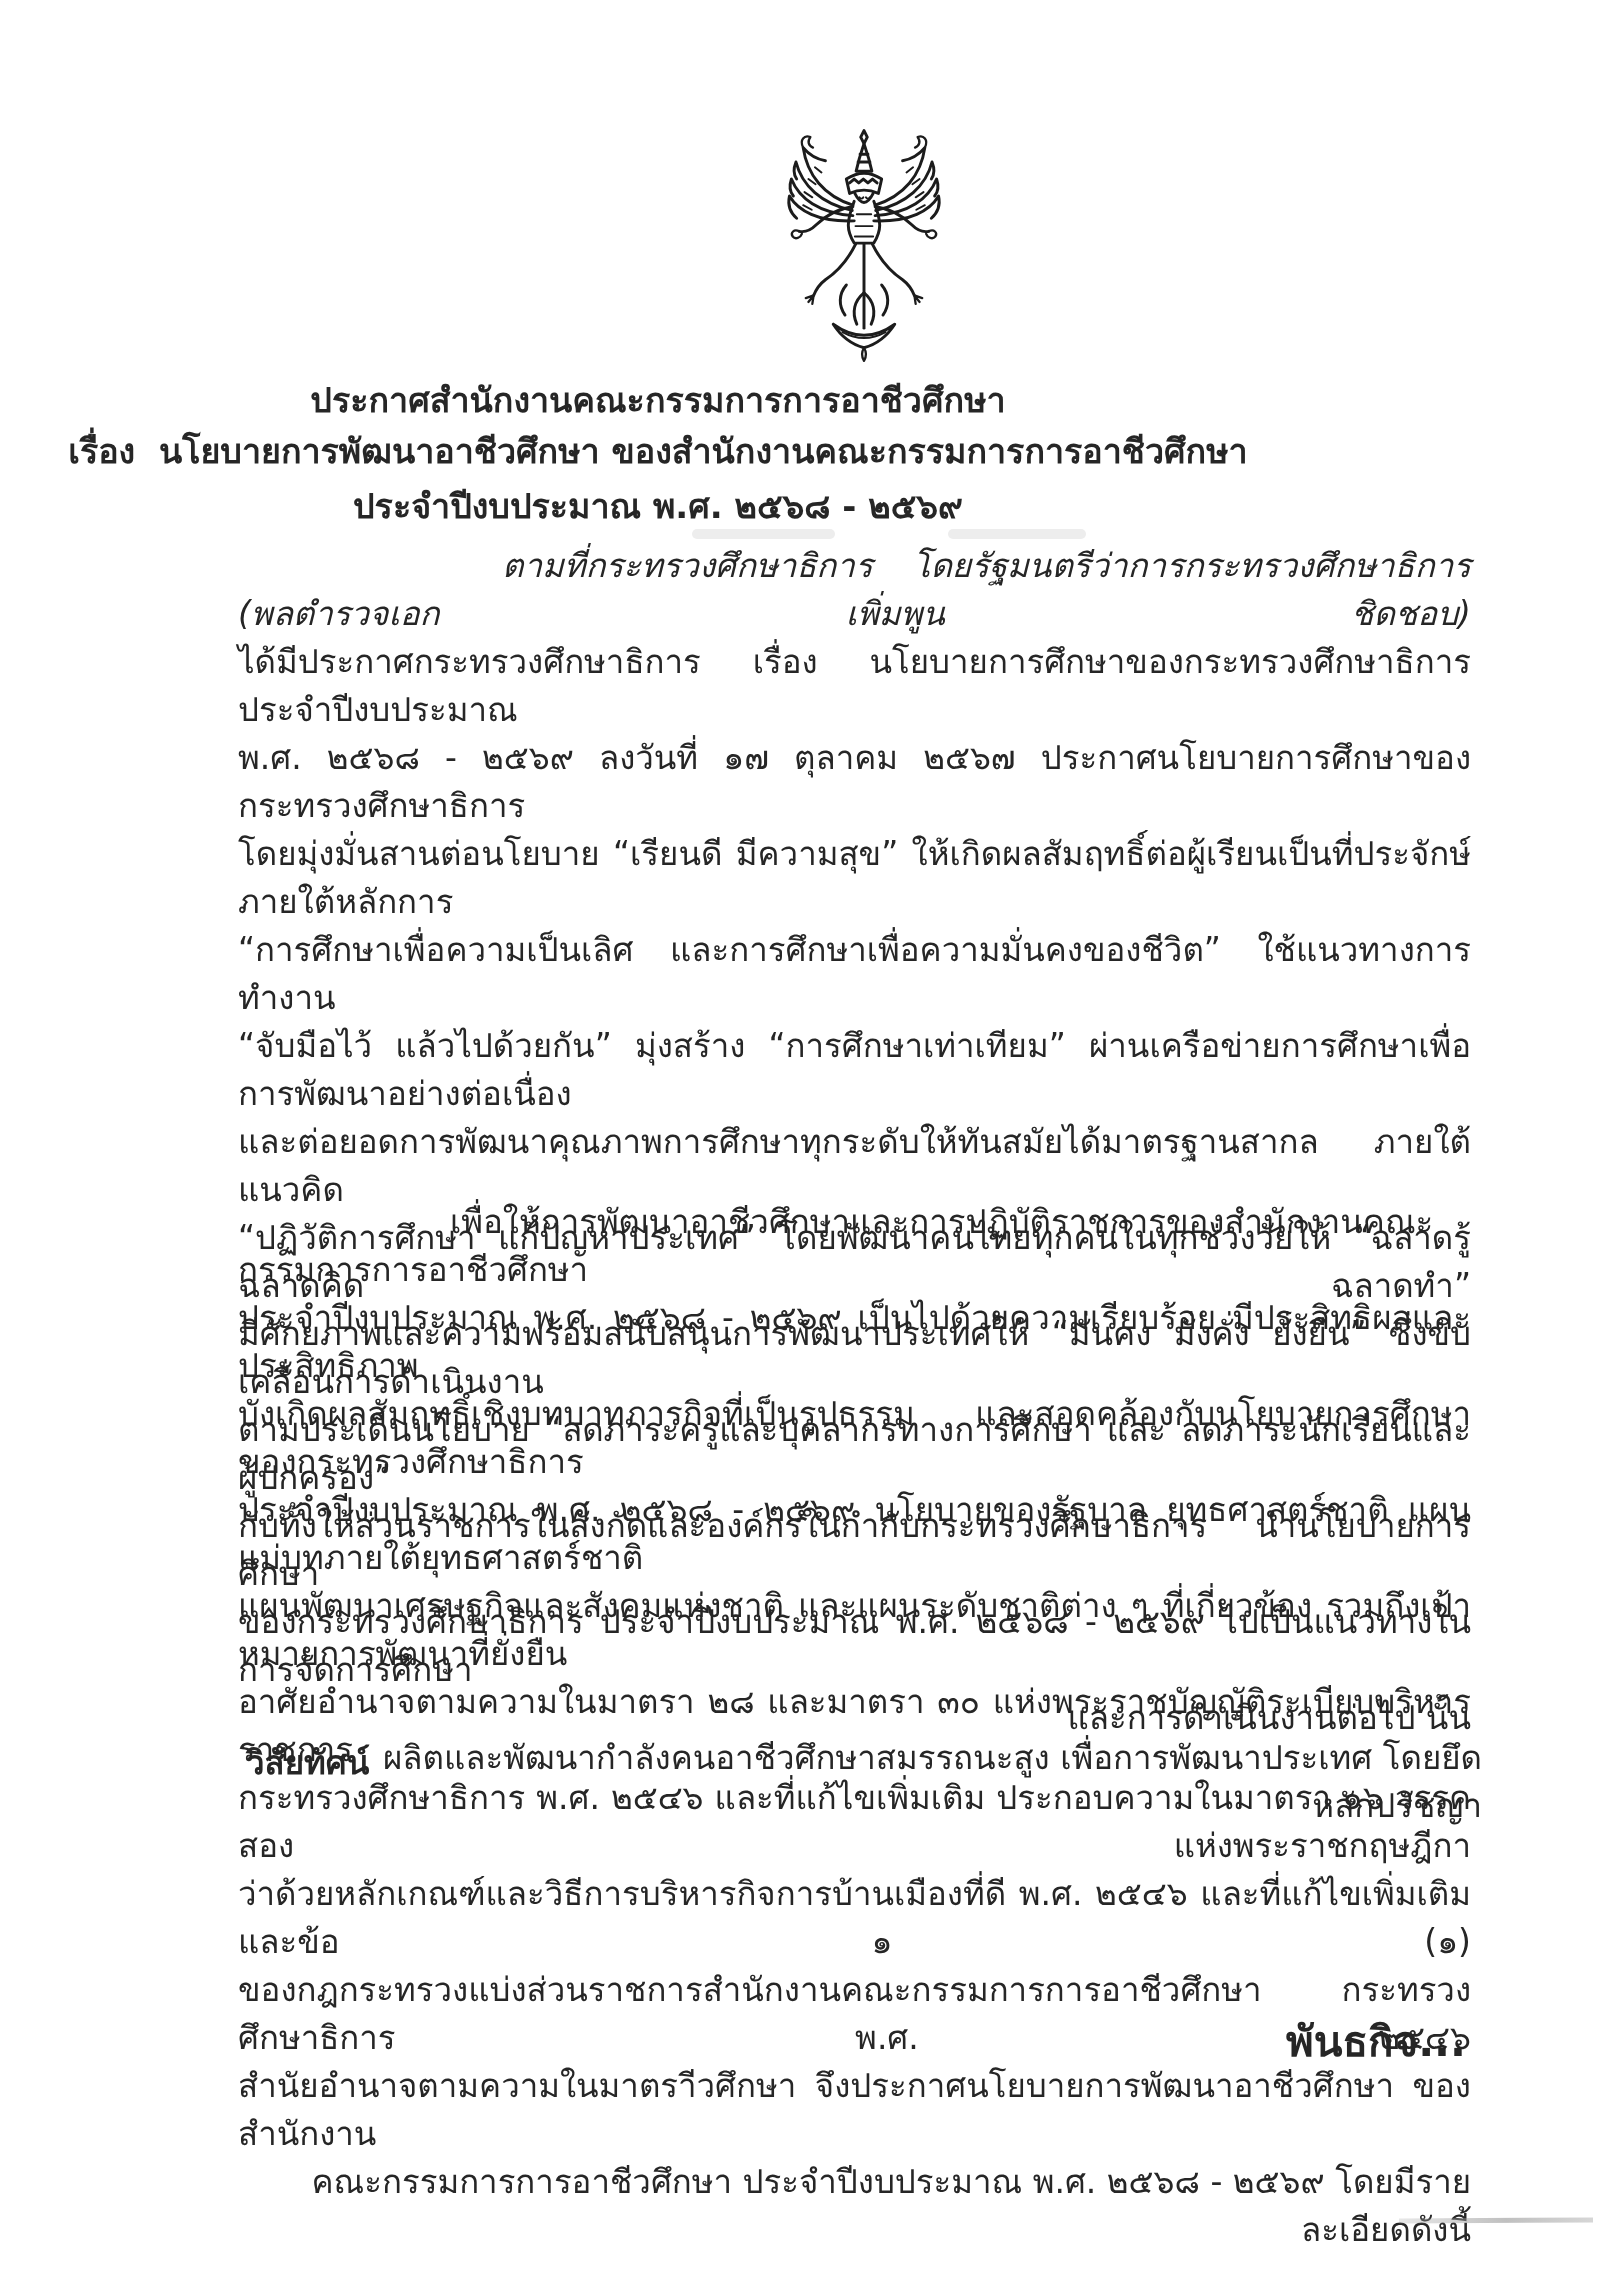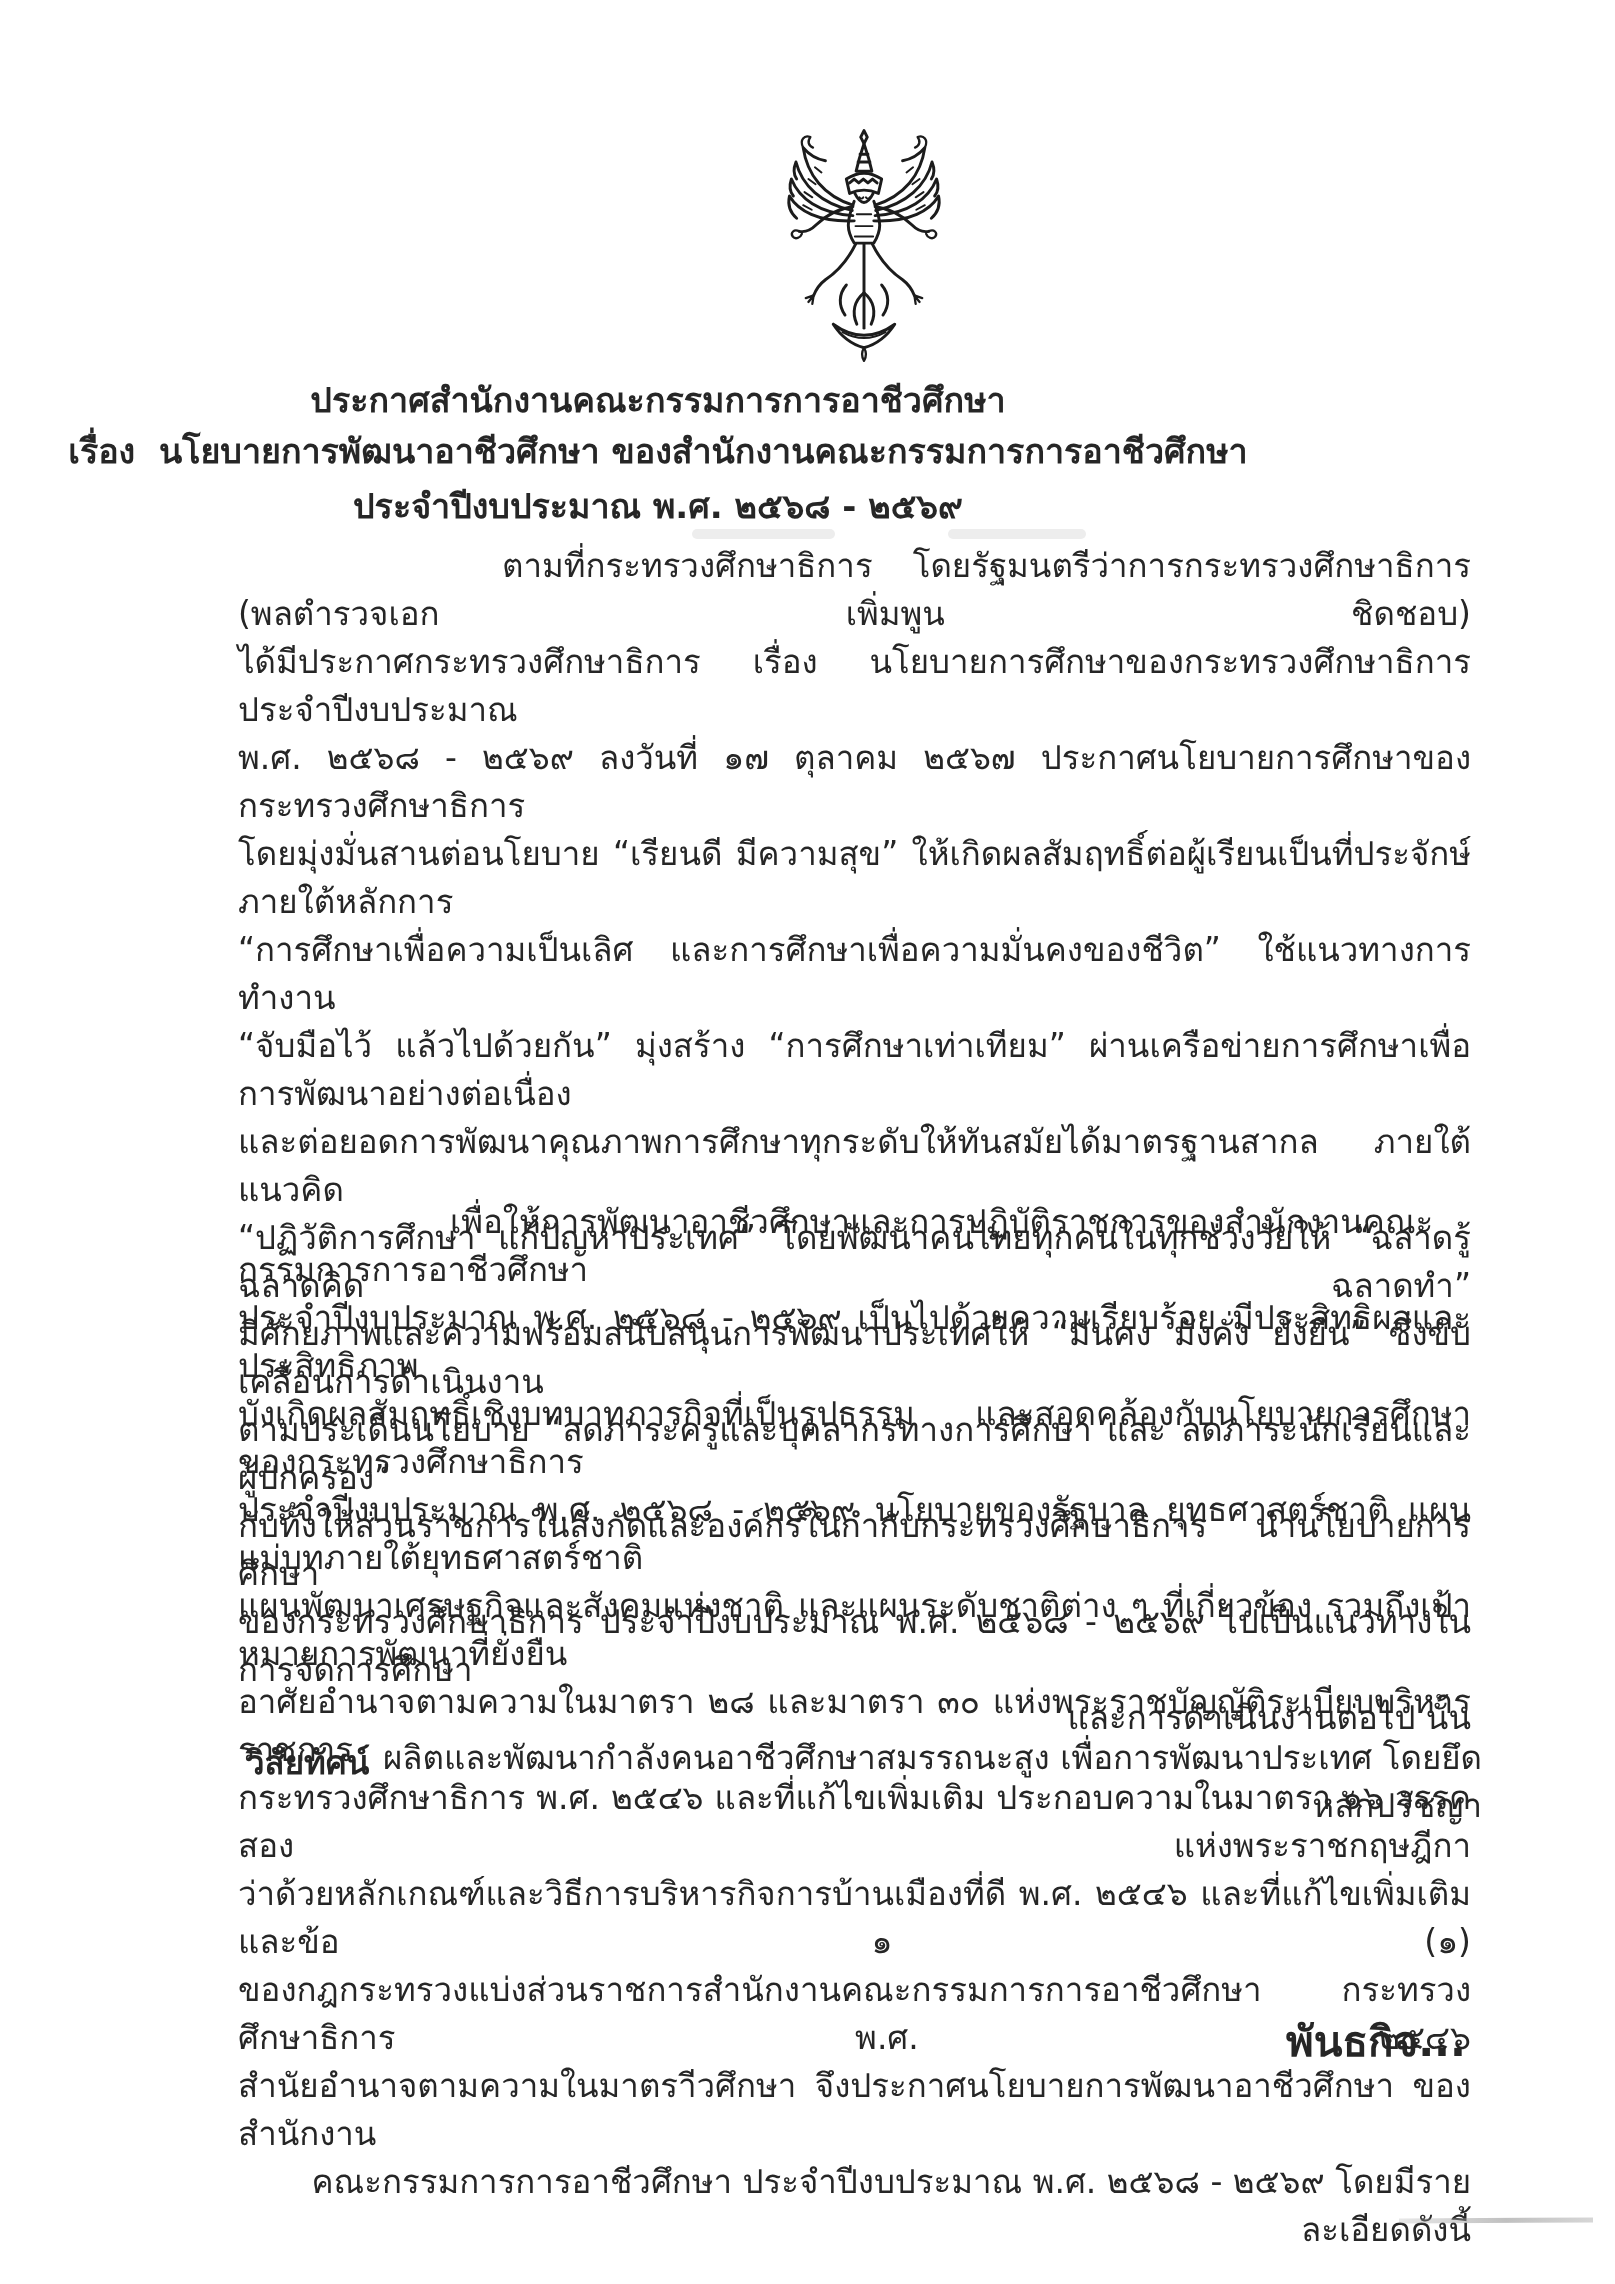--- a/index.html
+++ b/index.html
@@ -20,21 +20,21 @@
   .title-block .tline{white-space:pre-wrap;}
   .tline.gap{margin-top:3.9px;}
   .textcol{position:absolute;left:238px;width:1233px;}
   .p1{top:542px;}
   .p2{top:1198px;}
   .line{
     font-size:33px;line-height:48px;white-space:pre-wrap;
     text-align:right;
   }
   .j{text-align:justify;text-align-last:justify;}
-  .ind1{text-indent:264px;}
+  .ind1{text-indent:264px;font-style:italic;}
   .ind2{text-indent:212px;}
   .ind3{text-indent:99px;}
   .vision-heading{
     position:absolute;left:246px;top:1739px;
     font-size:33px;font-weight:bold;line-height:48px;
   }
   .vision-block{top:1734px;left:249px;}
   .continuation{
     position:absolute;right:150px;top:2018px;
     font-size:42px;font-weight:bold;line-height:48px;

